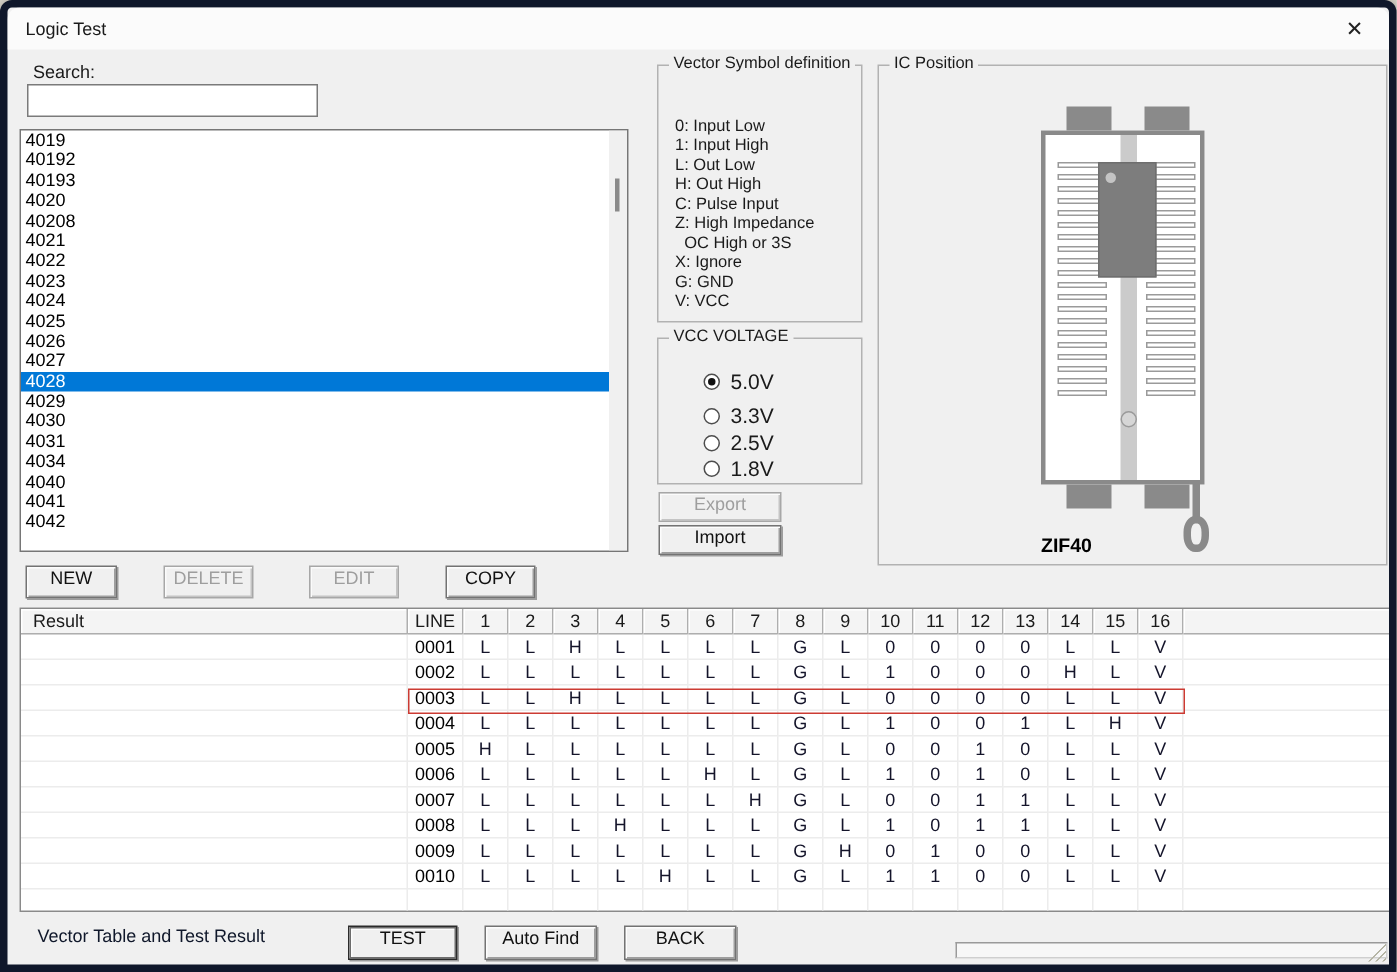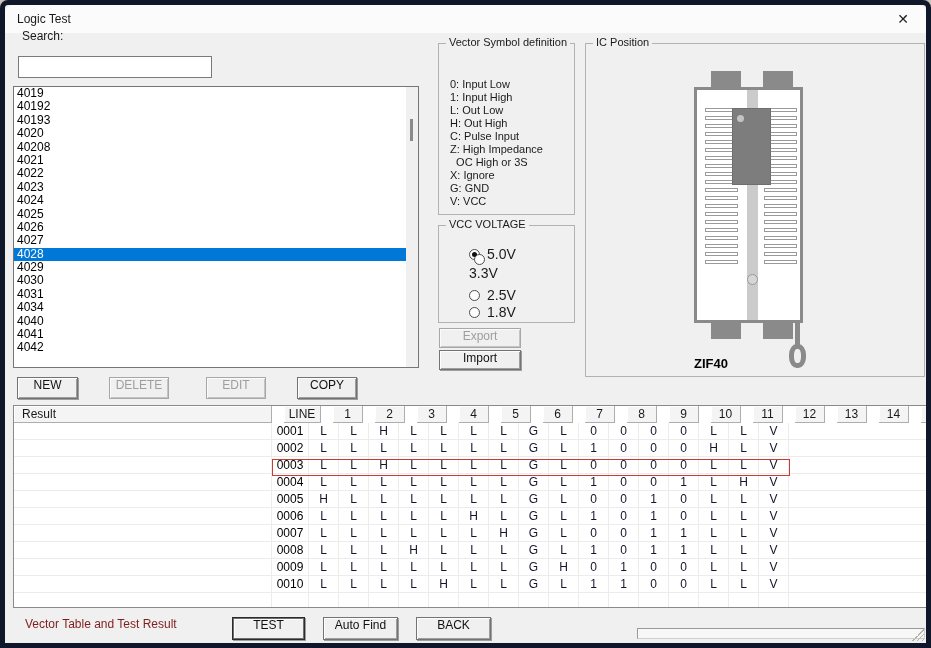--- a/index.html
+++ b/index.html
@@ -17,21 +17,21 @@
   .btn {
     position:absolute; background:#f0f0f0; border:1px solid #737373;
     box-shadow: inset 1px 1px 0 #fdfdfd, inset -1px -1px 0 #9e9e9e, 1px 1px 0 rgba(90,90,90,.55);
     font-size:12px; color:#111; text-align:center; font-family:"Liberation Sans",sans-serif; cursor:pointer;
   }
   .btn.disabled { color:#9e9e9e; border-color:#a7a7a7; box-shadow: inset 1px 1px 0 #fbfbfb, inset -1px -1px 0 #c4c4c4; cursor:default; }
   .btn.default { border:1px solid #2b2b2b; box-shadow: inset 0 0 0 1px #6d6d6d, inset 2px 2px 0 #fdfdfd, 1px 1px 0 rgba(90,90,90,.55); }
   .groupbox { position:absolute; border:1px solid #b2b2b2; }
   .groupbox > .grouplabel { position:absolute; top:-8px; left:7px; background:#f0f0f0; padding:0 3px; font-size:11px; color:#1a1a1a; white-space:nowrap; }
   
-  #search-label { position:absolute; left:17px; top:24px; font-size:12px; color:#1a1a1a; }
+  #search-label { position:absolute; left:17px; top:36px; font-size:12px; color:#1a1a1a; }
   #search-input { position:absolute; left:13px; top:51px; width:194px; height:22px; border:1px solid #7a7a7a; background:#fff; font-size:12px; padding:0 4px; outline:none; }
   
   #ic-list { position:absolute; left:8px; top:81px; width:406px; height:282px; background:#fff; border:1px solid #767676; overflow:hidden; }
   .ic-item { height:13.4px; line-height:13.4px; font-size:12px; color:#000; padding-left:3px; width:calc(100% - 12px); white-space:nowrap; cursor:default; }
   .ic-item.selected { background:#0078d7; color:#fff; }
   #ic-scrollbar { position:absolute; top:0; right:0; width:12px; height:100%; background:#f0f0f0; }
   #ic-scroll-thumb { position:absolute; left:4px; top:32px; width:3px; height:22px; background:#8a8a8a; }
   
   #vector-group { left:433px; top:38px; width:137px; height:172px; }
   #vector-lines { position:absolute; left:11px; top:34px; font-size:11px; line-height:13px; color:#1a1a1a; white-space:pre; }
@@ -59,34 +59,34 @@
   
   #btn-new { left:12px; top:372px; width:61px; height:22px; }
   #btn-delete { left:104px; top:372px; width:60px; height:22px; }
   #btn-edit { left:201px; top:372px; width:60px; height:22px; }
   #btn-copy { left:292px; top:372px; width:60px; height:22px; }
   #btn-export { left:434px; top:323px; width:82px; height:20px; }
   #btn-import { left:434px; top:345px; width:82px; height:20px; }
   
   #result-table { position:absolute; left:8px; top:400px; width:914px; height:203px; background:#fff; border:1px solid #8a8a8a; overflow:hidden; }
   .t-row { display:flex; height:17px; }
-  #t-header { height:17px;gap:12px; }
+  #t-header { height:17px; }
   .h-cell { background:#f4f4f4; border-right:1px solid #aeaeae; border-bottom:1px solid #aeaeae; box-shadow: inset 1px 1px 0 #fff; font-size:12px; color:#1a1a1a; display:flex; align-items:center; justify-content:center; flex:none; }
   .h-result { width:258px; justify-content:flex-start; padding-left:8px; }
   .h-line { width:37px; }
   .h-pin { width:30px; }
   .h-fill { flex:1; border-right:none; }
   .d-cell { flex:none; border-right:1px solid #ececec; border-bottom:1px solid #ececec; font-size:12px; color:#14142a; display:flex; align-items:center; justify-content:center; }
   .d-result { width:258px; }
   .d-line { width:37px; color:#000; }
   .d-pin { width:30px; }
   .d-fill { flex:1; border-right:none; }
   #row-highlight { position:absolute; left:258px; top:53px; width:518px; height:17px; border:1px solid #cc3b33; pointer-events:none; z-index:4; }
   
-  #footer-label { position:absolute; left:20px; top:612px; font-size:12px; color:#7f1d1d; }
+  #footer-label { position:absolute; left:20px; top:612px; font-size:12px; color:#0f172a; }
   #btn-test { left:227px; top:612px; width:73px; height:23px; }
   #btn-autofind { left:318px; top:612px; width:75px; height:23px; }
   #btn-back { left:411px; top:612px; width:75px; height:23px; }
   #progress-bar { position:absolute; left:632px; top:623px; width:288px; height:11px; background:#f7f7f7; border:1px solid #9a9a9a; border-bottom-color:#cfcfcf; border-right-color:#cfcfcf; }
   #resize-grip { position:absolute; right:2px; bottom:2px; width:12px; height:12px;
     background: linear-gradient(135deg, transparent 0 50%, #b5b5a5 50% 55%, transparent 55% 70%, #b5b5a5 70% 75%, transparent 75% 90%, #b5b5a5 90% 95%, transparent 95%); }
 </style>
 </head>
 <body>
 
@@ -147,21 +147,21 @@
 V: VCC</div>
   </div>
 
   <div class="groupbox" id="vcc-group">
     <span class="grouplabel">VCC VOLTAGE</span>
     <div id="vcc-options">
         <div class="radio-row" style="top: 21px;">
           <span class="radio-circle checked"></span>
           <span class="radio-label">5.0V</span>
         </div>
-        <div class="radio-row" style="top: 28px; flex-direction: column;">
+        <div class="radio-row" style="top: 44px;">
           <span class="radio-circle"></span>
           <span class="radio-label">3.3V</span>
         </div>
         <div class="radio-row" style="top: 62px;">
           <span class="radio-circle"></span>
           <span class="radio-label">2.5V</span>
         </div>
         <div class="radio-row" style="top: 79px;">
           <span class="radio-circle"></span>
           <span class="radio-label">1.8V</span>

